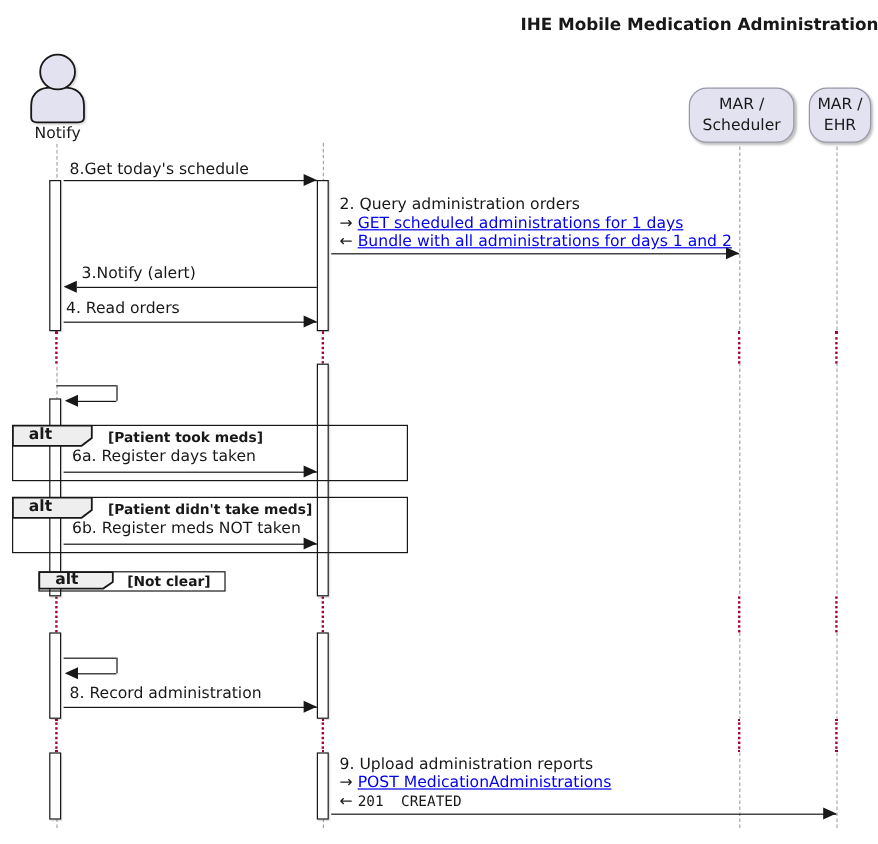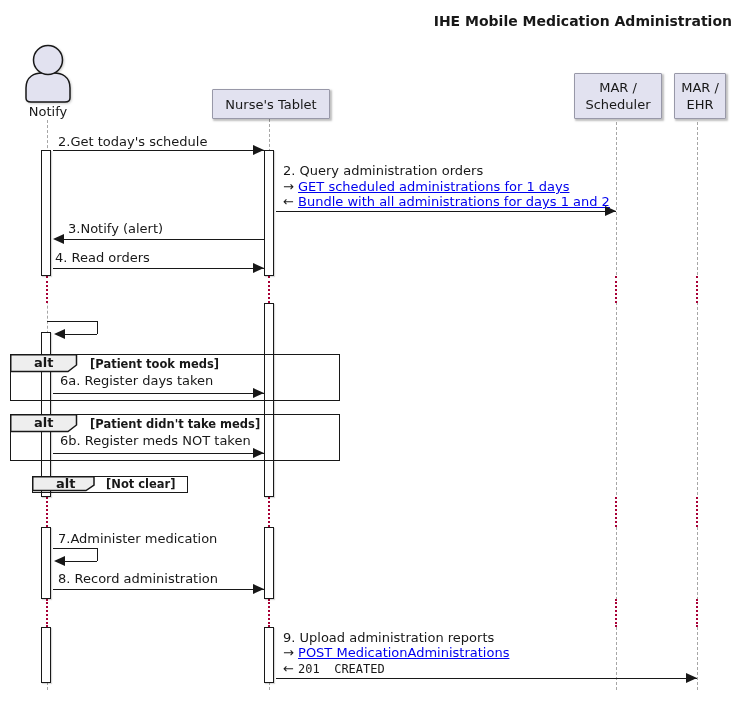--- a/index.html
+++ b/index.html
@@ -4,21 +4,21 @@
 <style>
   * { box-sizing: border-box; margin: 0; padding: 0; }
   body { background: #ffffff; }
   .diagram {
     position: relative; width: 732px; height: 703px; background: #fff;
     font-family: "DejaVu Sans", sans-serif; color: #181818; overflow: hidden;
   }
   .title { position: absolute; left: 0; right: 0; top: 13px; text-align: right;
            font-weight: bold; font-size: 14px; }
   .pbox { position: absolute; background: #E2E2F0; border: 1px solid #9898A8;
-          border-radius: 1px; display: flex; flex-direction: column;
+          border-radius: 15px; display: flex; flex-direction: column;
           align-items: center; justify-content: center; font-size: 13px;
           line-height: 17px; text-align: center;
           box-shadow: 1.5px 1.5px 2px rgba(0,0,0,0.25); }
   .actor-svg { position: absolute; filter: drop-shadow(1.5px 1.5px 1px rgba(0,0,0,0.2)); }
   .actor-label { position: absolute; font-size: 13px; text-align: center; }
   .lifeline { position: absolute; width: 0; border-left: 1px dashed #A6A6A6; }
   .delay { position: absolute; width: 5px; background: #fff; }
   .delay::after { content: ""; position: absolute; left: 1px; top: 0; bottom: 0;
                   width: 0; border-left: 2px dotted #A80036; }
   .activation { position: absolute; width: 10px; background: #fff;
@@ -30,21 +30,21 @@
           border-left: 11px solid #181818; }
   .arrL { position: absolute; width: 0; height: 0;
           border-top: 5px solid transparent; border-bottom: 5px solid transparent;
           border-right: 11px solid #181818; }
   .mlabel { position: absolute; font-size: 13px; white-space: nowrap; }
   .link { color: #0000EE; text-decoration: underline; cursor: pointer; }
   .glyph { color: #181818; }
   .mono { font-family: "DejaVu Sans Mono", monospace; font-size: 12px; white-space: pre; }
   .frag { position: absolute; border: 1.5px solid #181818; }
   .fragHead { position: absolute; }
-  .altLabel { position: absolute; font-weight: bold; font-size: 13px; margin-left: 10px; }
+  .altLabel { position: absolute; font-weight: bold; font-size: 13px; }
   .cond { position: absolute; font-weight: bold; font-size: 11.5px; white-space: nowrap; }
 </style>
 </head>
 <body>
 
 <div class="diagram">
 
   <div class="title">IHE Mobile Medication Administration</div>
 
   <div class="lifeline" style="left:47px;top:120px;height:570px"></div>
@@ -73,23 +73,20 @@
   <div class="activation" style="left:264px;top:303px;height:194px"></div>
   <div class="activation" style="left:264px;top:527px;height:72px"></div>
   <div class="activation" style="left:264px;top:627px;height:56px"></div>
 
   <svg class="actor-svg" style="left:20px;top:44px" width="56" height="60" viewBox="0 0 56 60">
     <path d="M6,54 C6,56.5 8,58 11,58 L45,58 C48,58 50,56.5 50,54 L50,44 C50,32 41,29 34,29 L22,29 C15,29 6,32 6,44 Z" fill="#E2E2F0" stroke="#181818" stroke-width="1.5" stroke-linejoin="round"></path>
     <circle cx="28" cy="16" r="14.5" fill="#E2E2F0" stroke="#181818" stroke-width="1.5"></circle>
   </svg>
   <div class="actor-label" style="left:18px;top:104px;width:60px">Notify</div>
 
-  <div class="pbox" style="left:212px;top:89px;width:118px;height:30px">
-    <span>Nurse's Tablet</span>
-  </div>
 
   <div class="pbox" style="left:574px;top:73px;width:88px;height:46px">
     <span>MAR /</span>
     <span>Scheduler</span>
   </div>
 
   <div class="pbox" style="left:674px;top:73px;width:52px;height:46px">
     <span>MAR /</span>
     <span>EHR</span>
   </div>
@@ -108,21 +105,21 @@
   <div class="altLabel" style="left:24px;top:415px">alt</div>
   <div class="cond" style="left:90px;top:417px">[Patient didn't take meds]</div>
 
   <div class="frag" style="left:32px;top:476px;width:156px;height:17px"></div>
   <svg class="fragHead" style="left:32px;top:476px" width="64" height="16">
     <polygon points="0.75,0.75 62,0.75 62,9 54,14.5 0.75,14.5" fill="#EEEEEE" stroke="#181818" stroke-width="1.5"></polygon>
   </svg>
   <div class="altLabel" style="left:46px;top:476px">alt</div>
   <div class="cond" style="left:106px;top:477px">[Not clear]</div>
 
-  <div class="mlabel" style="left:58px;top:134px">2.Get today's schedule</div>
+  <div class="mlabel" style="left:58px;top:134px">8.Get today's schedule</div>
   <div class="mline" style="left:53px;top:150px;width:211px"></div>
   <div class="arrR" style="left:253px;top:145px"></div>
 
   <div class="mlabel" style="left:283px;top:163px">2. Query administration orders</div>
   <div class="mlabel" style="left:283px;top:179px">
     <span class="glyph">→</span>
     <span class="link">GET scheduled administrations for 1 days</span>
   </div>
   <div class="mlabel" style="left:283px;top:194px">
     <span class="glyph">←</span>
@@ -145,21 +142,20 @@
   <div class="arrL" style="left:54px;top:329px"></div>
 
   <div class="mlabel" style="left:60px;top:373px">6a. Register days taken</div>
   <div class="mline" style="left:53px;top:393px;width:211px"></div>
   <div class="arrR" style="left:253px;top:388px"></div>
 
   <div class="mlabel" style="left:60px;top:433px">6b. Register meds NOT taken</div>
   <div class="mline" style="left:53px;top:453px;width:211px"></div>
   <div class="arrR" style="left:253px;top:448px"></div>
 
-  <div class="mlabel" style="left:58px;top:531px">7.Administer medication</div>
   <div class="mline" style="left:53px;top:548px;width:44px"></div>
   <div class="vline" style="left:97px;top:548px;height:13px"></div>
   <div class="mline" style="left:65px;top:561px;width:32px"></div>
   <div class="arrL" style="left:54px;top:556px"></div>
 
   <div class="mlabel" style="left:58px;top:571px">8. Record administration</div>
   <div class="mline" style="left:53px;top:589px;width:211px"></div>
   <div class="arrR" style="left:253px;top:584px"></div>
 
   <div class="mlabel" style="left:283px;top:630px">9. Upload administration reports</div>

